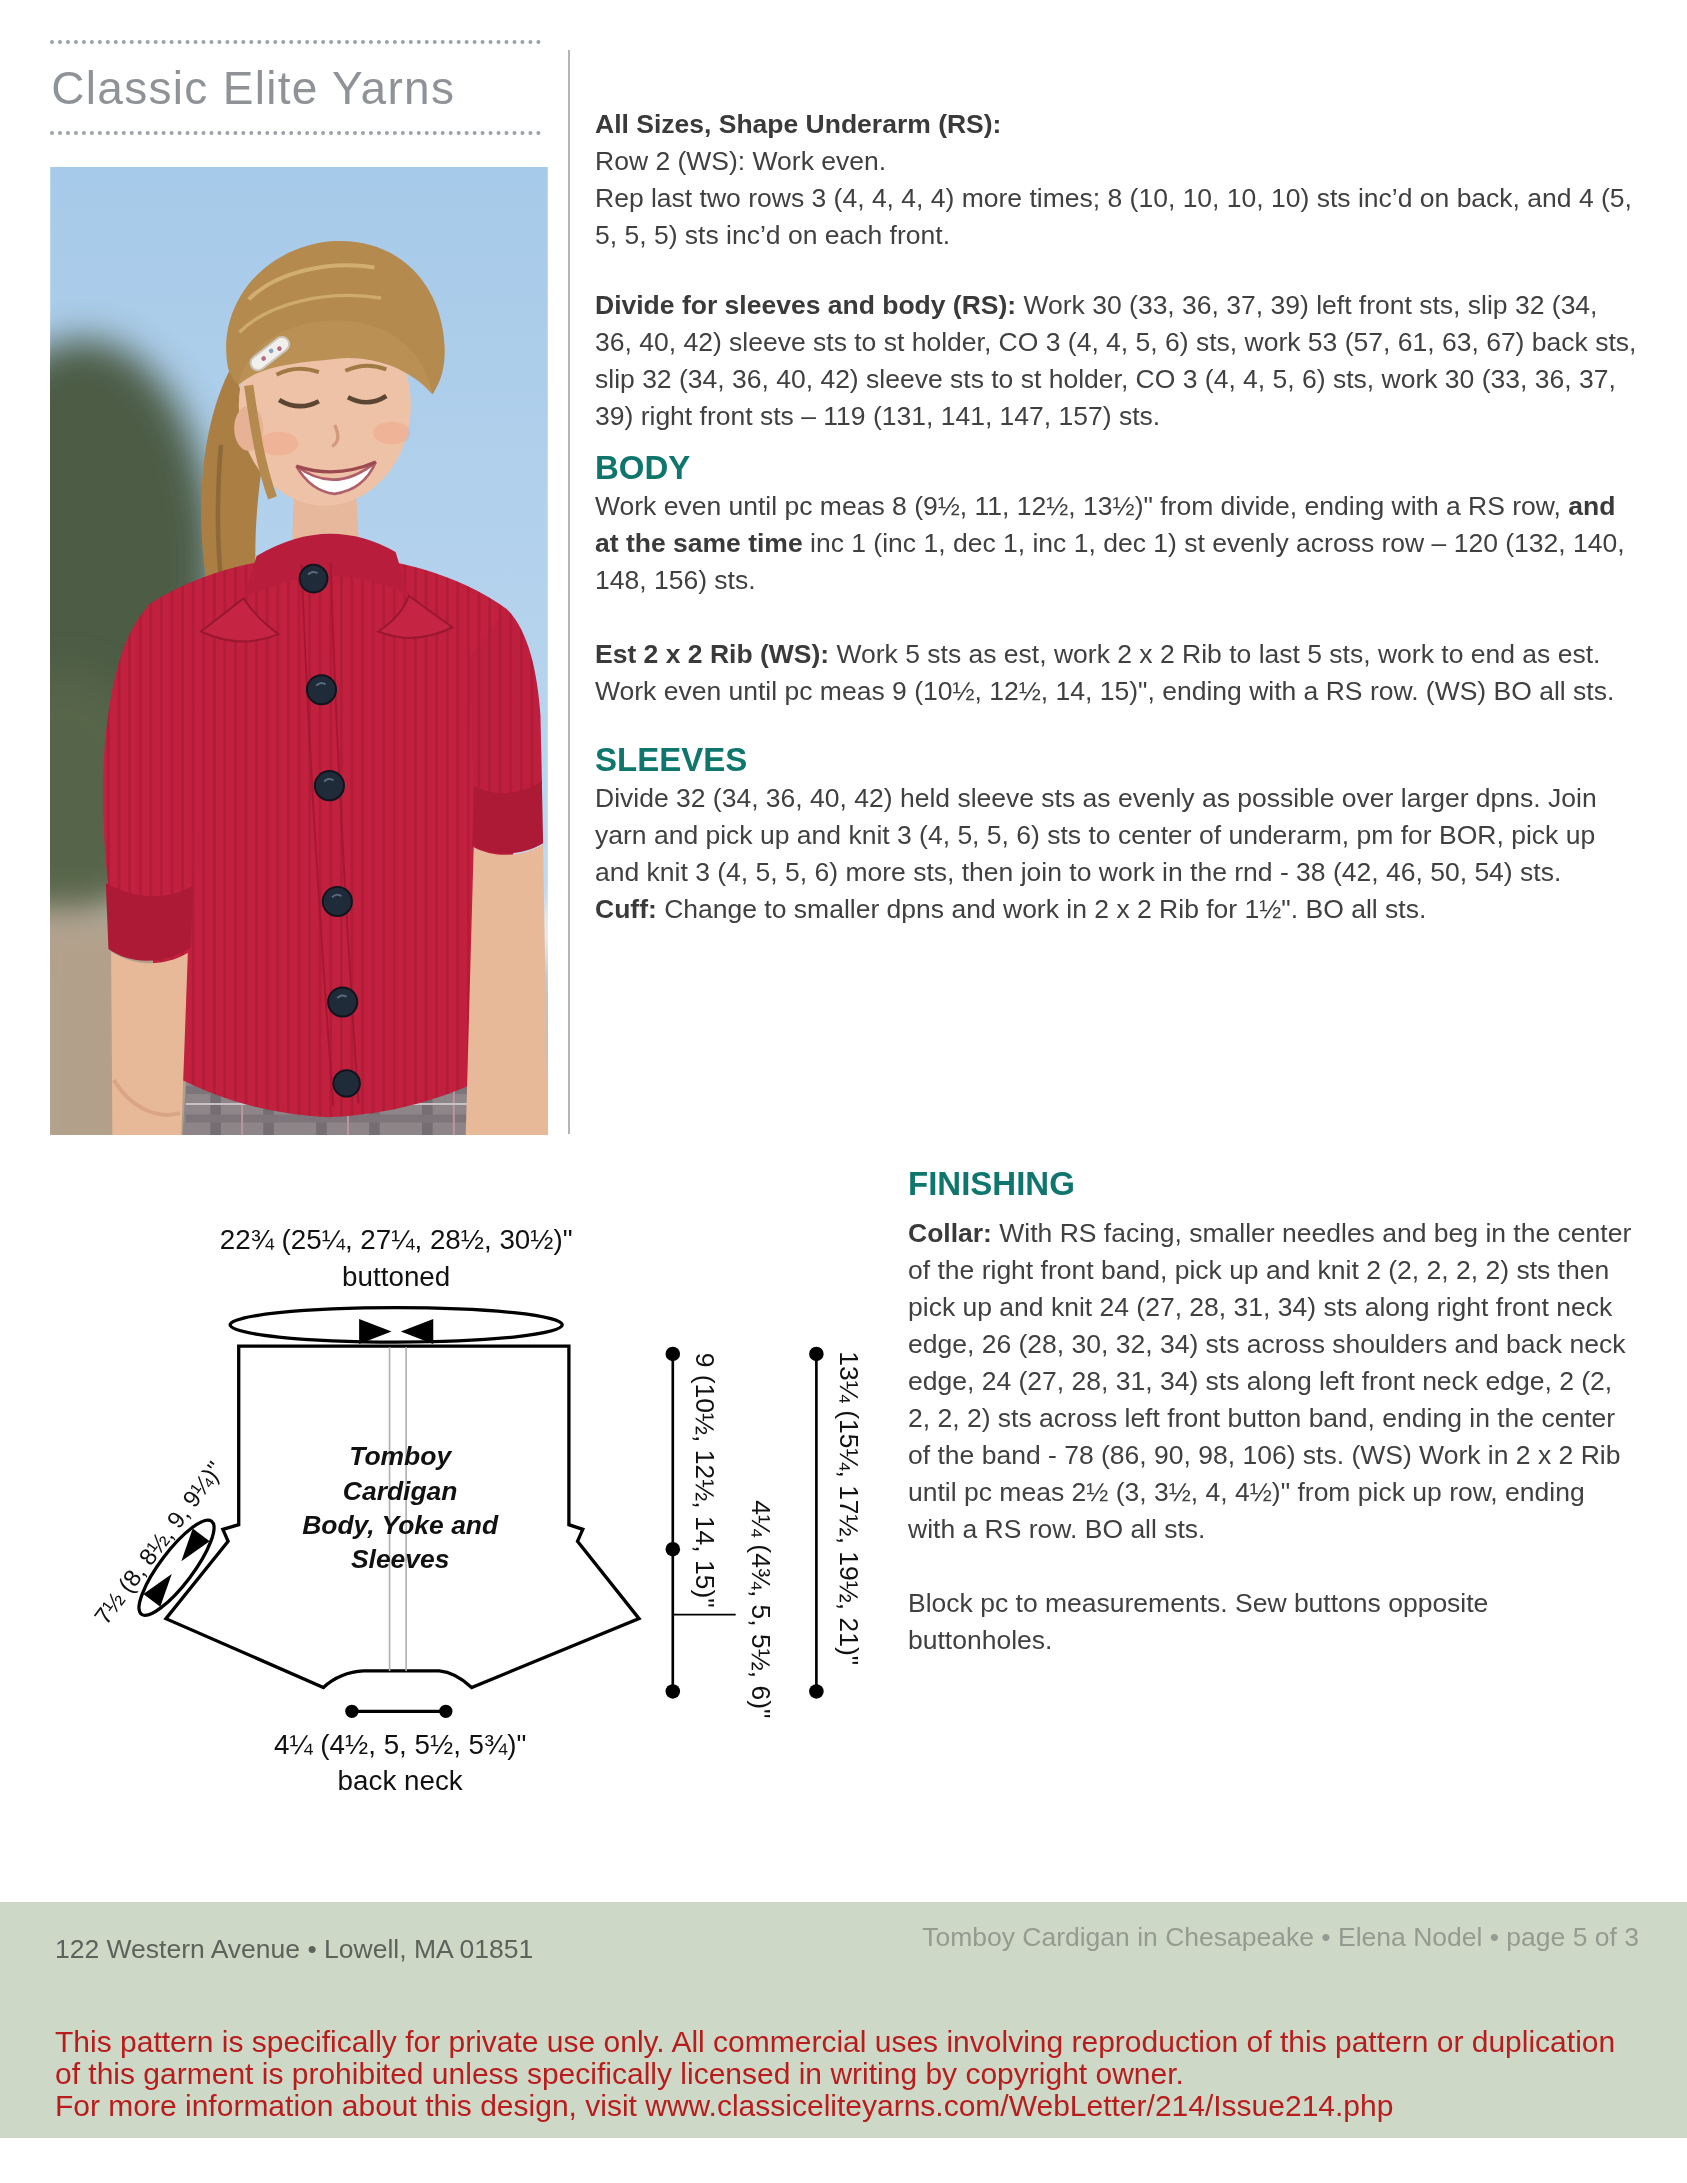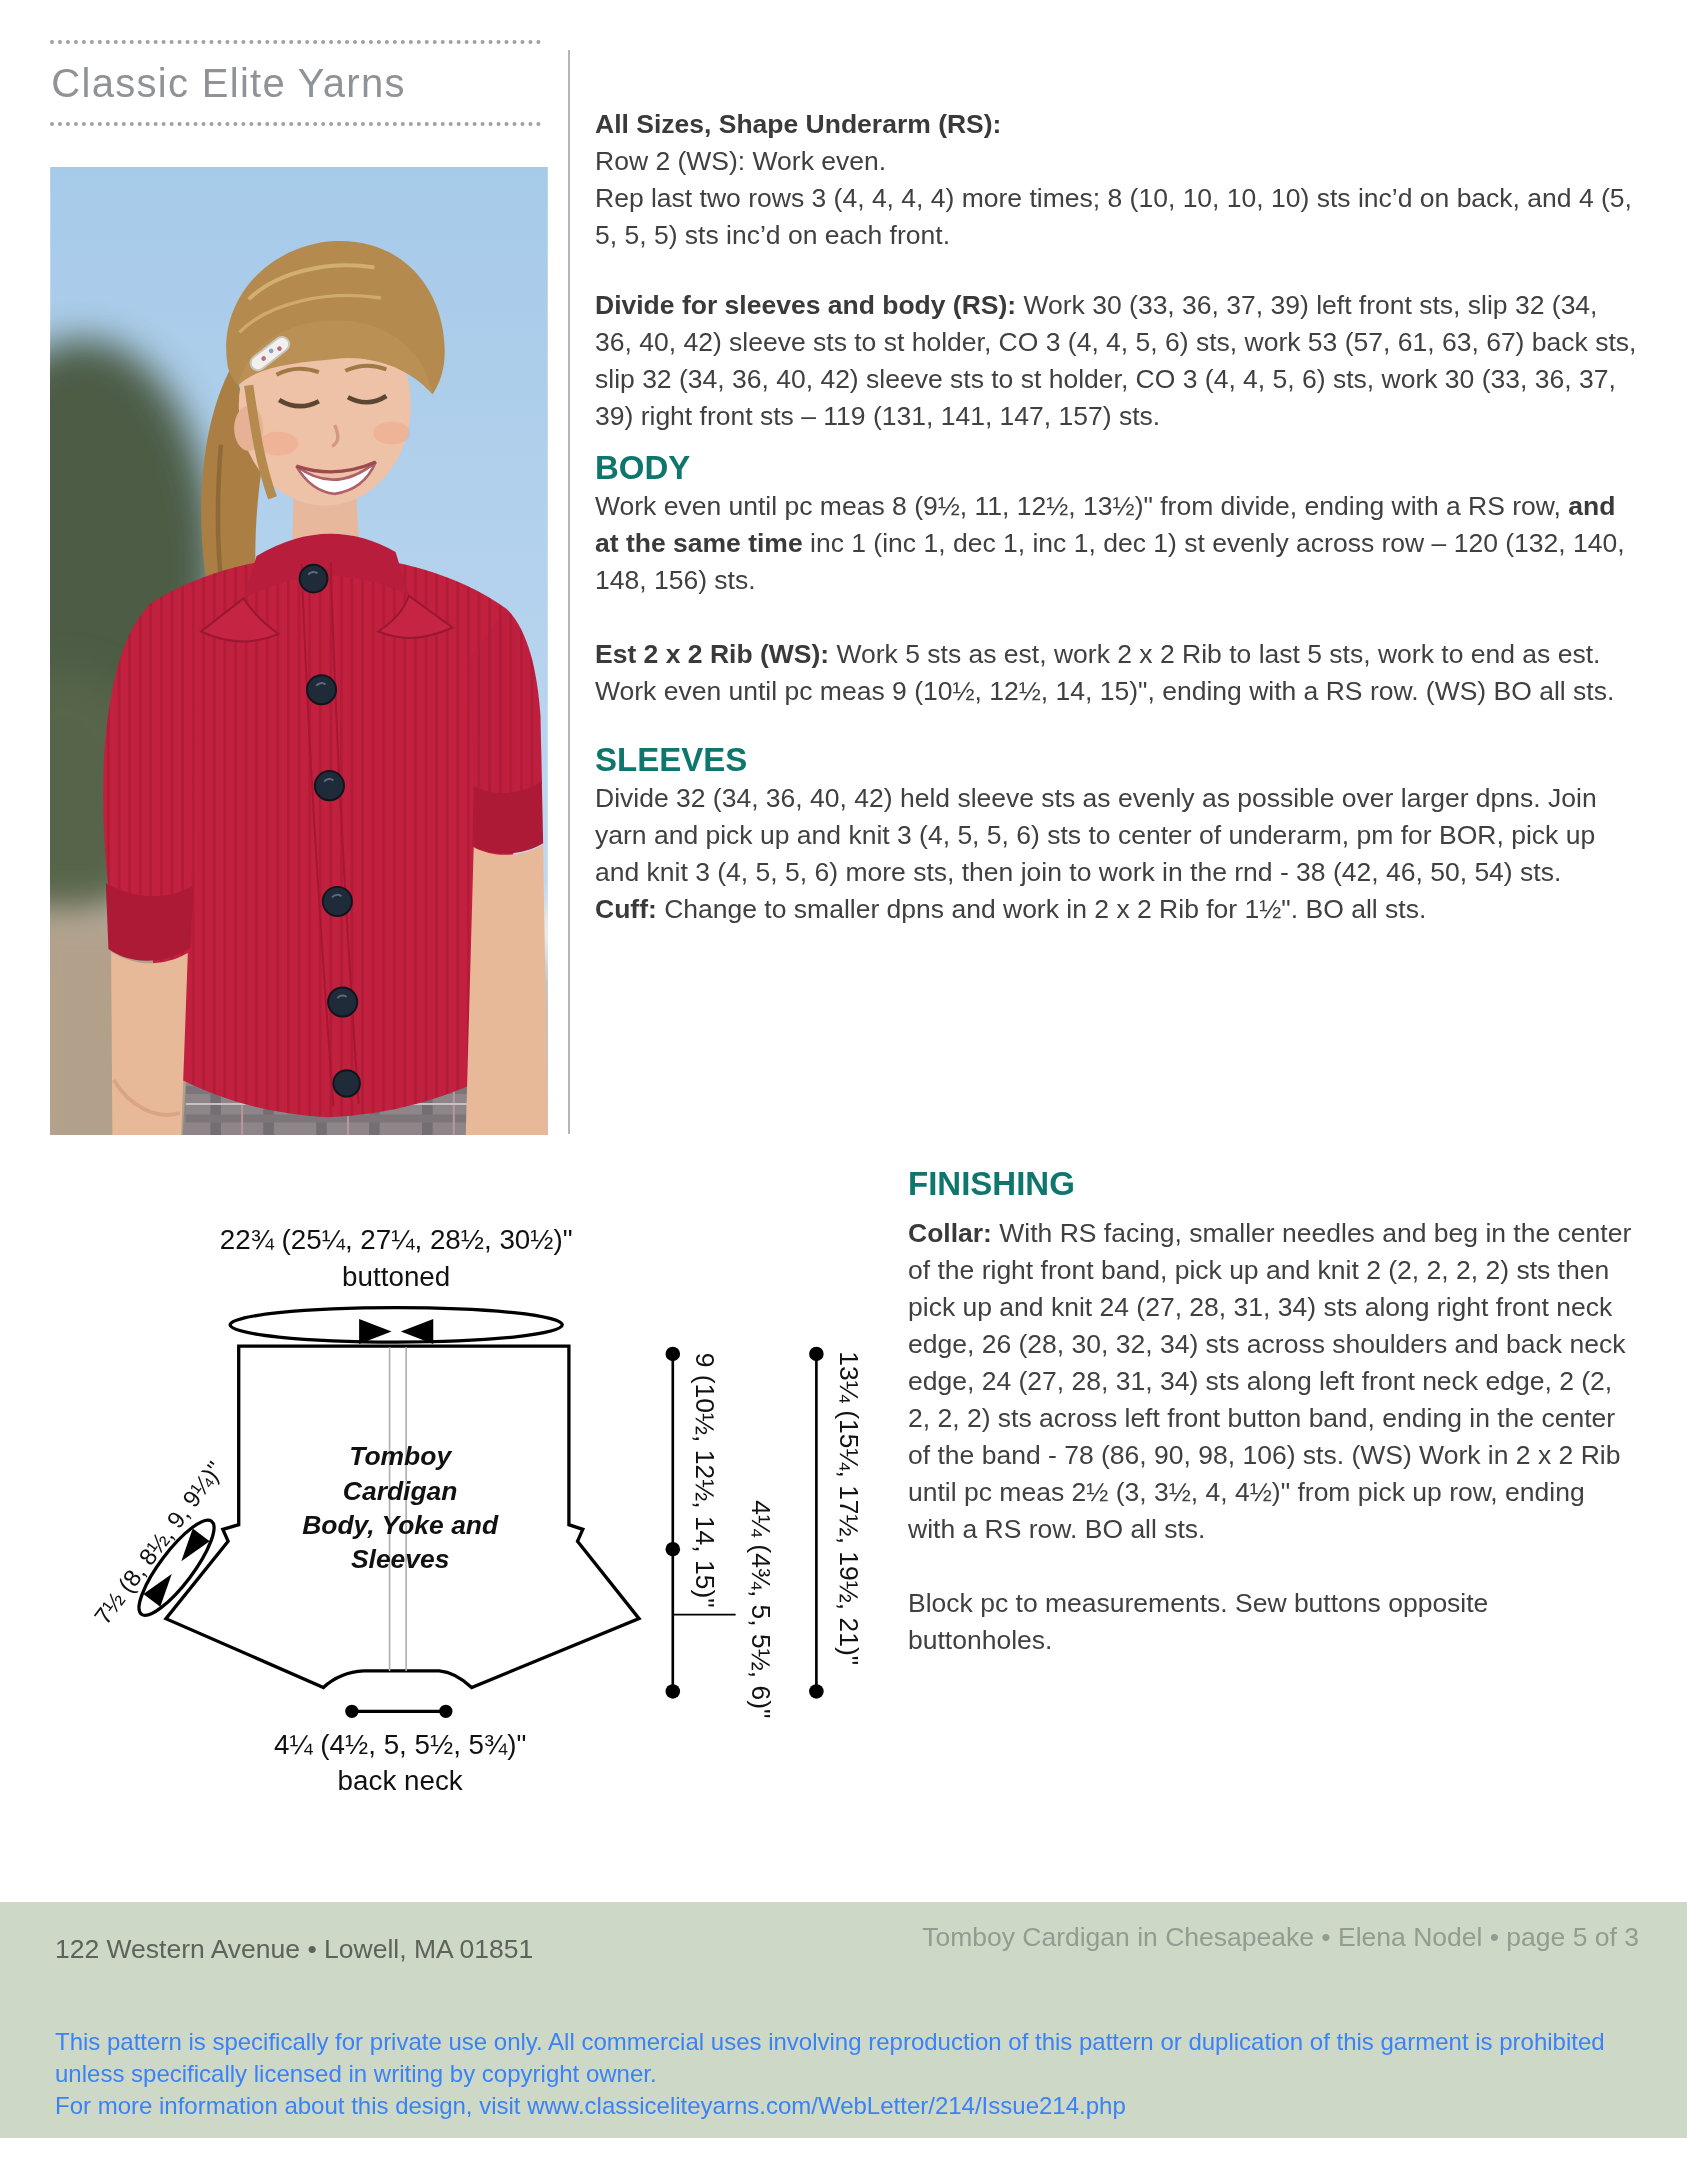--- a/index.html
+++ b/index.html
@@ -1,21 +1,21 @@
 <!DOCTYPE html>
 <html style="font-size:10.6px"><head>
 <meta charset="utf-8">
 <style>
   html,body{margin:0;padding:0;background:#e8e8e8;}
   .page{position:relative;width:1687px;height:2183px;background:#ffffff;overflow:hidden;
         font-family:"Liberation Sans",sans-serif;color:#404040;}
   
   .logo-block{position:absolute;left:50px;top:40px;width:491px;}
   .dotline{border-top:4px dotted #9ba1a8;height:0;}
-  .logo-text{font-size:40px;color:#8f9397;letter-spacing:1.3px;padding:17px 0 16px 1.3px;font-weight:400;}
+  .logo-text{font-size:46px;color:#8f9397;letter-spacing:1.3px;padding:17px 0 16px 1.3px;font-weight:400;}
   
   .vdivider{position:absolute;left:568px;top:50px;width:2px;height:1084px;background:#b5b5b5;}
   
   .photo{position:absolute;left:50px;top:167px;width:498px;height:968px;}
   
   .rightcol{position:absolute;left:595px;top:106px;width:1045px;font-size:26.5px;line-height:37px;}
   .rightcol p{margin:0;}
   .rightcol .gap50{margin-top:33px;}
   .rightcol .gap56{margin-top:37px;}
   .rightcol .gap48{margin-top:32px;}
@@ -32,21 +32,21 @@
   .schematic{position:absolute;left:66px;top:1217px;width:847px;height:622px;}
   .schematic text{fill:#111;font-family:"Liberation Sans",sans-serif;}
   .meas{font-size:42px;}
   .meas-v{font-size:40px;}
   .meas-d{font-size:36px;}
   .schem-title{font-size:40px;font-weight:bold;font-style:italic;}
   
   .footer-band{position:absolute;left:0;top:1902px;width:1687px;height:236px;background:#cdd8c7;}
   .foot-copy{position:absolute;left:55px;top:1929px;font-size:26.5px;line-height:40px;color:#5d635a;}
   .foot-page{position:absolute;right:48px;top:1922px;font-size:26.5px;color:#949b90;}
-  .foot-disc{position:absolute;left:55px;top:2026px;width:1588px;font-size:24px;line-height:32px;color:#3b82f6;}
+  .foot-disc{position:absolute;left:55px;top:2026px;width:1588px;font-size:30px;line-height:32px;color:#b91c1c;}
   .foot-disc p{margin:0;}
 </style>
 </head>
 <body>
 
 <div class="page">
 
   <div class="logo-block">
     <div class="dotline"></div>
     <div class="logo-text">Classic Elite Yarns</div>

